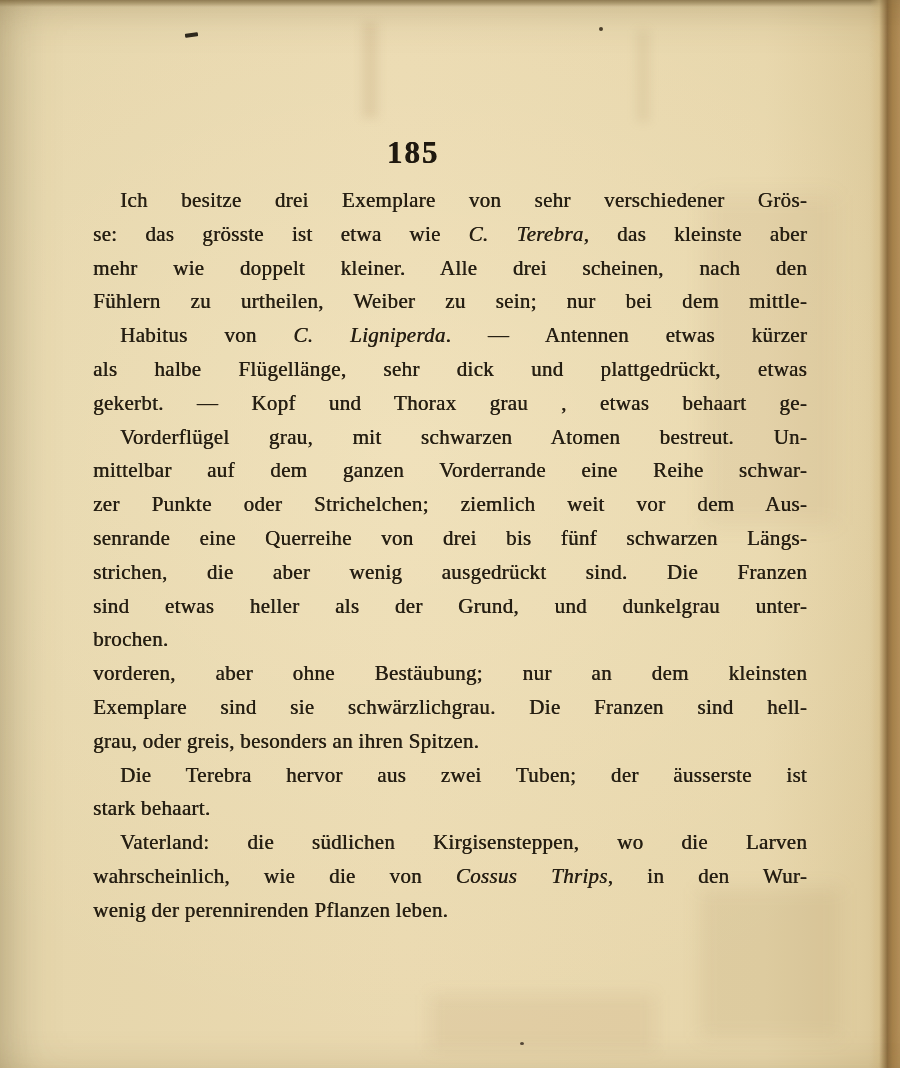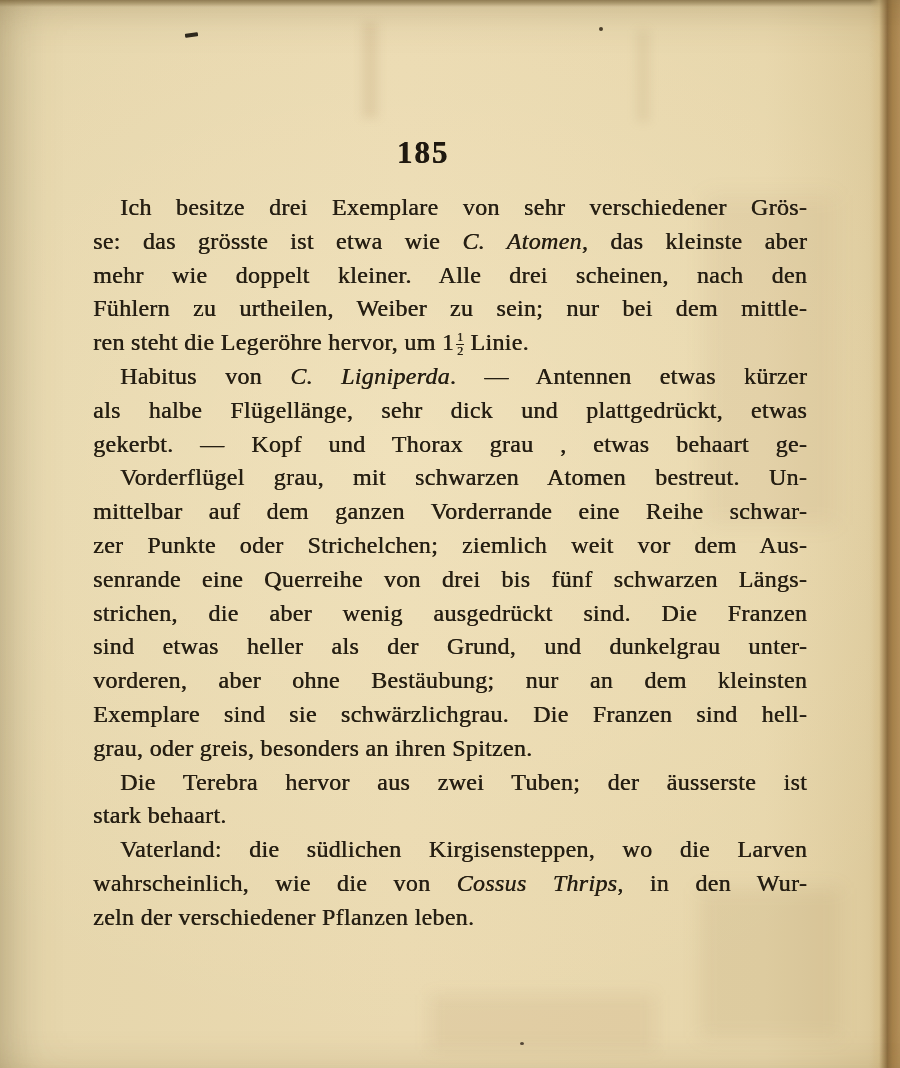--- a/index.html
+++ b/index.html
@@ -35,28 +35,28 @@
   .edge-right{
     position:absolute;top:0;right:0;width:30px;height:100%;
     background:linear-gradient(90deg,
       rgba(226,210,166,0) 0%,
       rgba(216,192,139,.65) 30%,
       var(--edge) 58%,
       #a9844d 76%,
       #b8935c 100%);
   }
   .page-number{
-    position:absolute;left:93px;top:135px;width:714px;
+    position:absolute;left:83px;top:135px;width:714px;
     padding-right:54px;text-align:center;
     font-size:31px;font-weight:bold;letter-spacing:2px;color:#1f1910;
     text-shadow:.4px 0 0 currentColor;
   }
   .text-block{
-    position:absolute;left:93px;top:191px;width:714px;
-    font-size:24px;line-height:33.8px;color:var(--ink);
+    position:absolute;left:93px;top:184px;width:714px;
+    font-size:21px;line-height:33.8px;color:var(--ink);
     letter-spacing:.3px;
     text-shadow:.45px 0 0 currentColor;
   }
   .line{min-height:33.8px;}
   .line.just{text-align:justify;text-align-last:justify;}
   .line.indent{padding-left:27px;}
   .it{font-style:italic;}
   .frac{
     display:inline-block;vertical-align:-0.42em;text-align:center;
     font-size:0.5em;line-height:1.12;margin-left:2px;letter-spacing:0;
@@ -84,50 +84,50 @@
   <div class="artifact sm5"></div>
   <div class="artifact ink-dash"></div>
   <div class="artifact speck1"></div>
   <div class="artifact speck2"></div>
 
   <div class="page-number">185</div>
 
   <div class="text-block">
       <div>
         <div class="line just indent"><span>Ich besitze drei Exemplare von sehr verschiedener Grös-</span></div>
-        <div class="line just"><span>se: das grösste ist etwa wie </span><span class="it">C. Atomen,</span><span> das kleinste aber</span></div>
+        <div class="line just"><span>se: das grösste ist etwa wie </span><span class="it">C. Terebra,</span><span> das kleinste aber</span></div>
         <div class="line just"><span>mehr wie doppelt kleiner. Alle drei scheinen, nach den</span></div>
         <div class="line just"><span>Fühlern zu urtheilen, Weiber zu sein; nur bei dem mittle-</span></div>
-        <div class="line"><span>ren steht die Legeröhre hervor, um 1</span><span class="frac"><span class="num">1</span><span class="den">2</span></span><span> Linie.</span></div>
       </div>
       <div>
         <div class="line just indent"><span>Habitus von </span><span class="it">C. Ligniperda</span><span>. — Antennen etwas kürzer</span></div>
         <div class="line just"><span>als halbe Flügellänge, sehr dick und plattgedrückt, etwas</span></div>
         <div class="line just"><span>gekerbt. — Kopf und Thorax grau , etwas behaart ge-</span></div>
       </div>
       <div>
         <div class="line just indent"><span>Vorderflügel grau, mit schwarzen Atomen bestreut. Un-</span></div>
         <div class="line just"><span>mittelbar auf dem ganzen Vorderrande eine Reihe schwar-</span></div>
         <div class="line just"><span>zer Punkte oder Strichelchen; ziemlich weit vor dem Aus-</span></div>
         <div class="line just"><span>senrande eine Querreihe von drei bis fünf schwarzen Längs-</span></div>
         <div class="line just"><span>strichen, die aber wenig ausgedrückt sind. Die Franzen</span></div>
         <div class="line just"><span>sind etwas heller als der Grund, und dunkelgrau unter-</span></div>
+        <div class="line"><span>brochen.</span></div>
       </div>
       <div>
         <div class="line just"><span>vorderen, aber ohne Bestäubung; nur an dem kleinsten</span></div>
         <div class="line just"><span>Exemplare sind sie schwärzlichgrau. Die Franzen sind hell-</span></div>
         <div class="line"><span>grau, oder greis, besonders an ihren Spitzen.</span></div>
       </div>
       <div>
         <div class="line just indent"><span>Die Terebra hervor aus zwei Tuben; der äusserste ist</span></div>
         <div class="line"><span>stark behaart.</span></div>
       </div>
       <div>
         <div class="line just indent"><span>Vaterland: die südlichen Kirgisensteppen, wo die Larven</span></div>
         <div class="line just"><span>wahrscheinlich, wie die von </span><span class="it">Cossus Thrips</span><span>, in den Wur-</span></div>
-        <div class="line"><span>zeln der verschiedener Pflanzen leben.</span></div>
+        <div class="line"><span>wenig der perennirenden Pflanzen leben.</span></div>
       </div>
     </div>
 
   <div class="edge-top"></div>
   <div class="edge-right"></div>
   <div class="vignette"></div>
 </div>
 
 </body></html>

